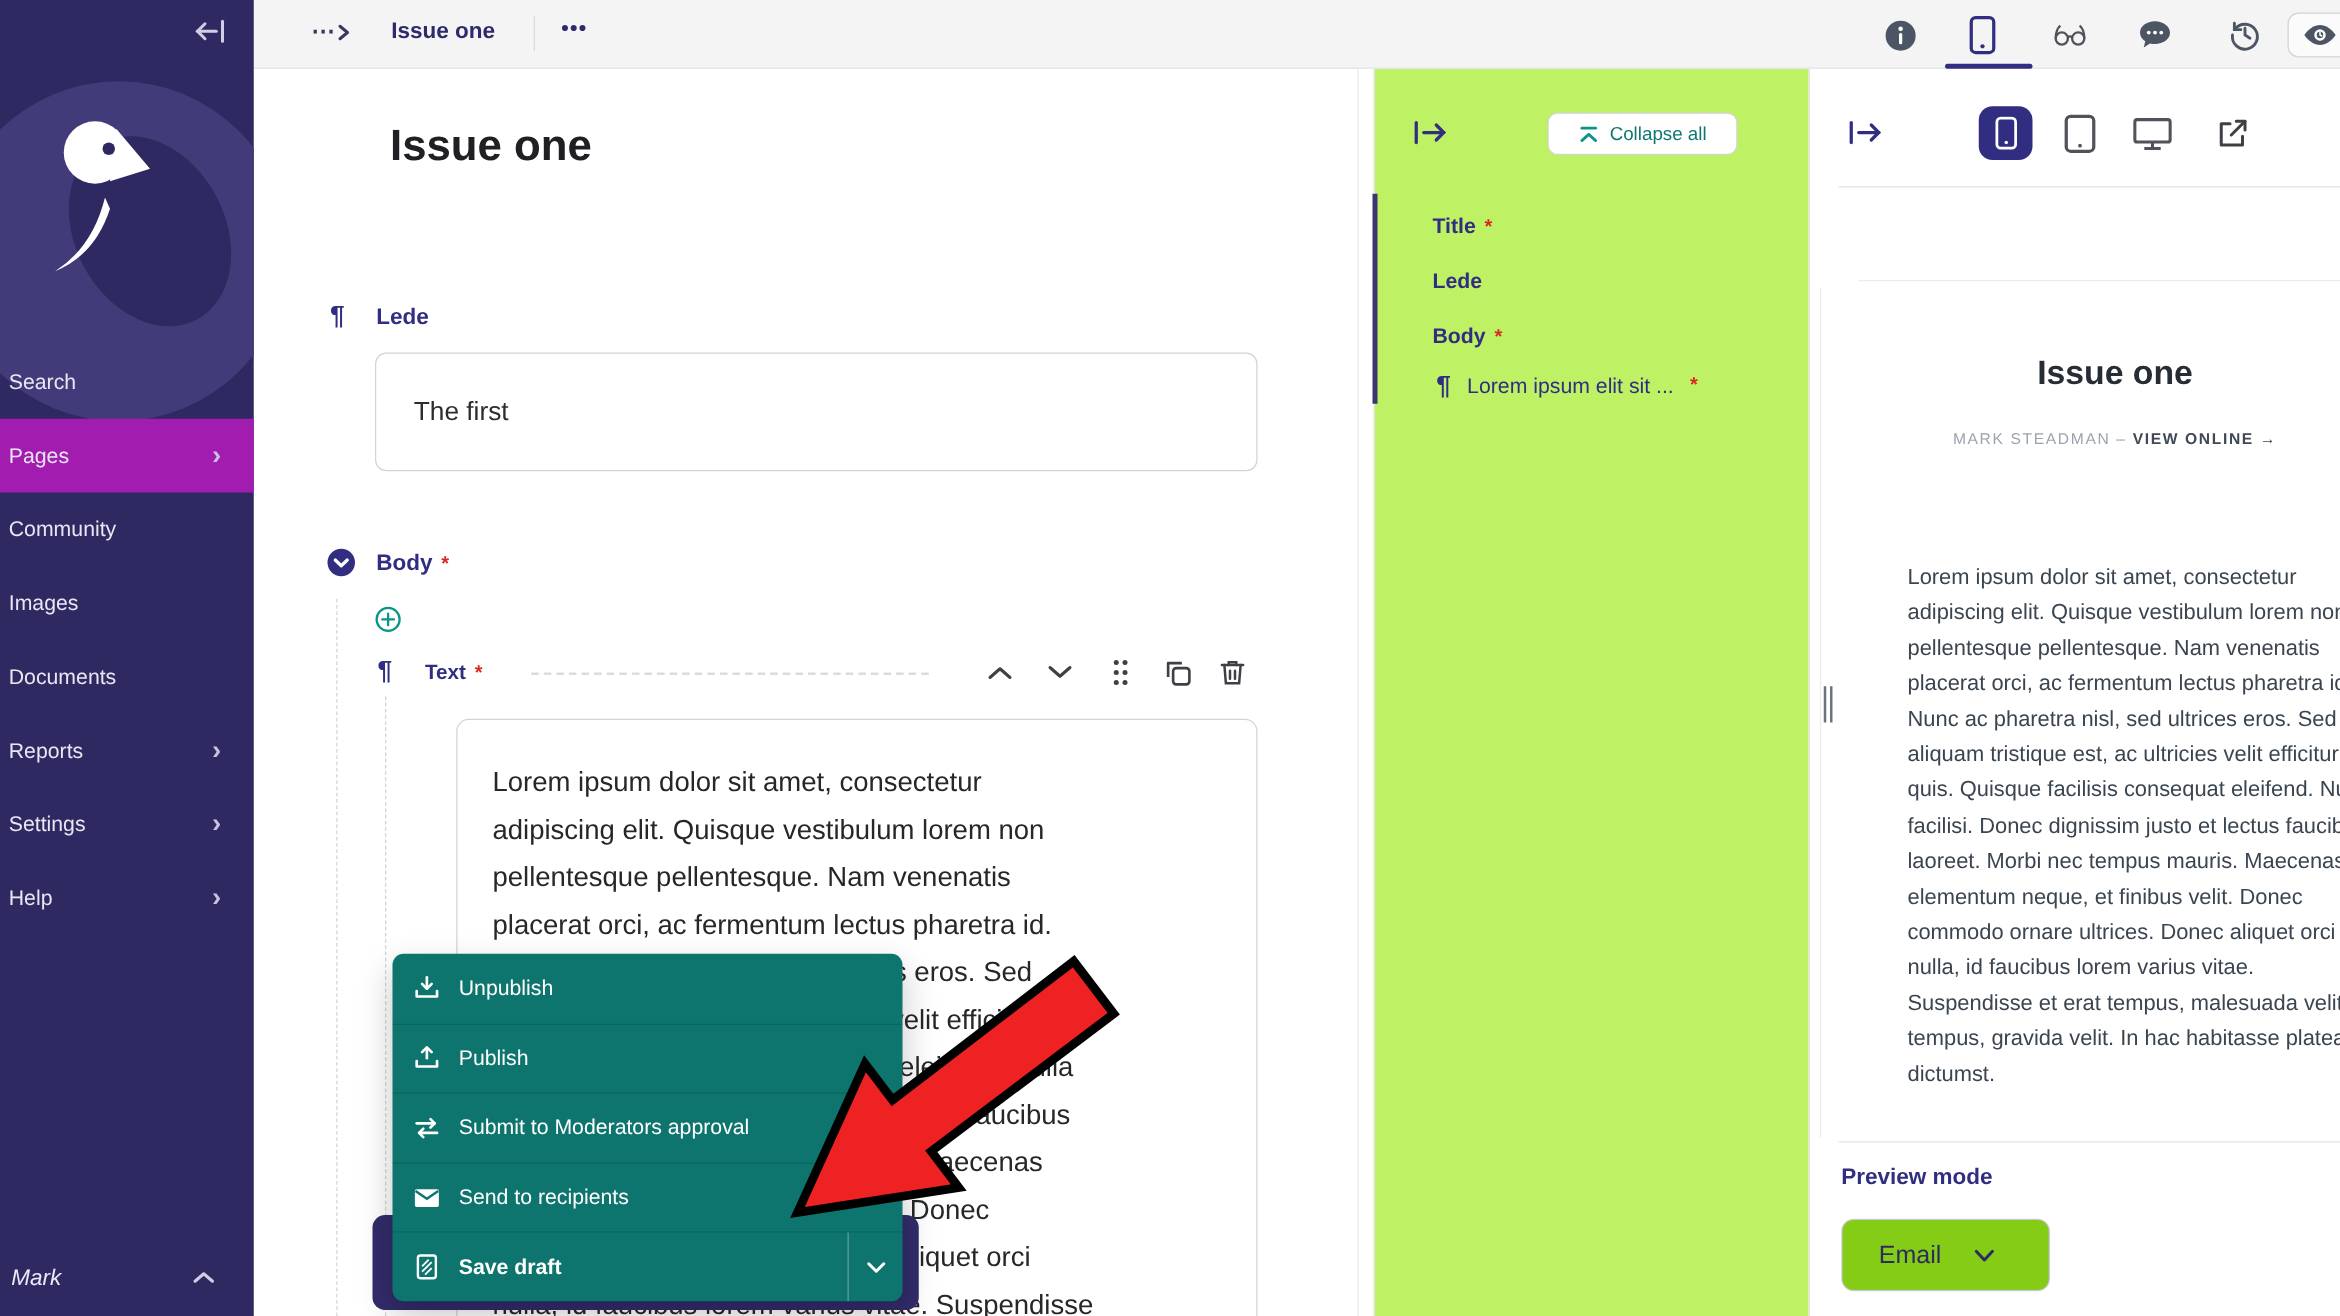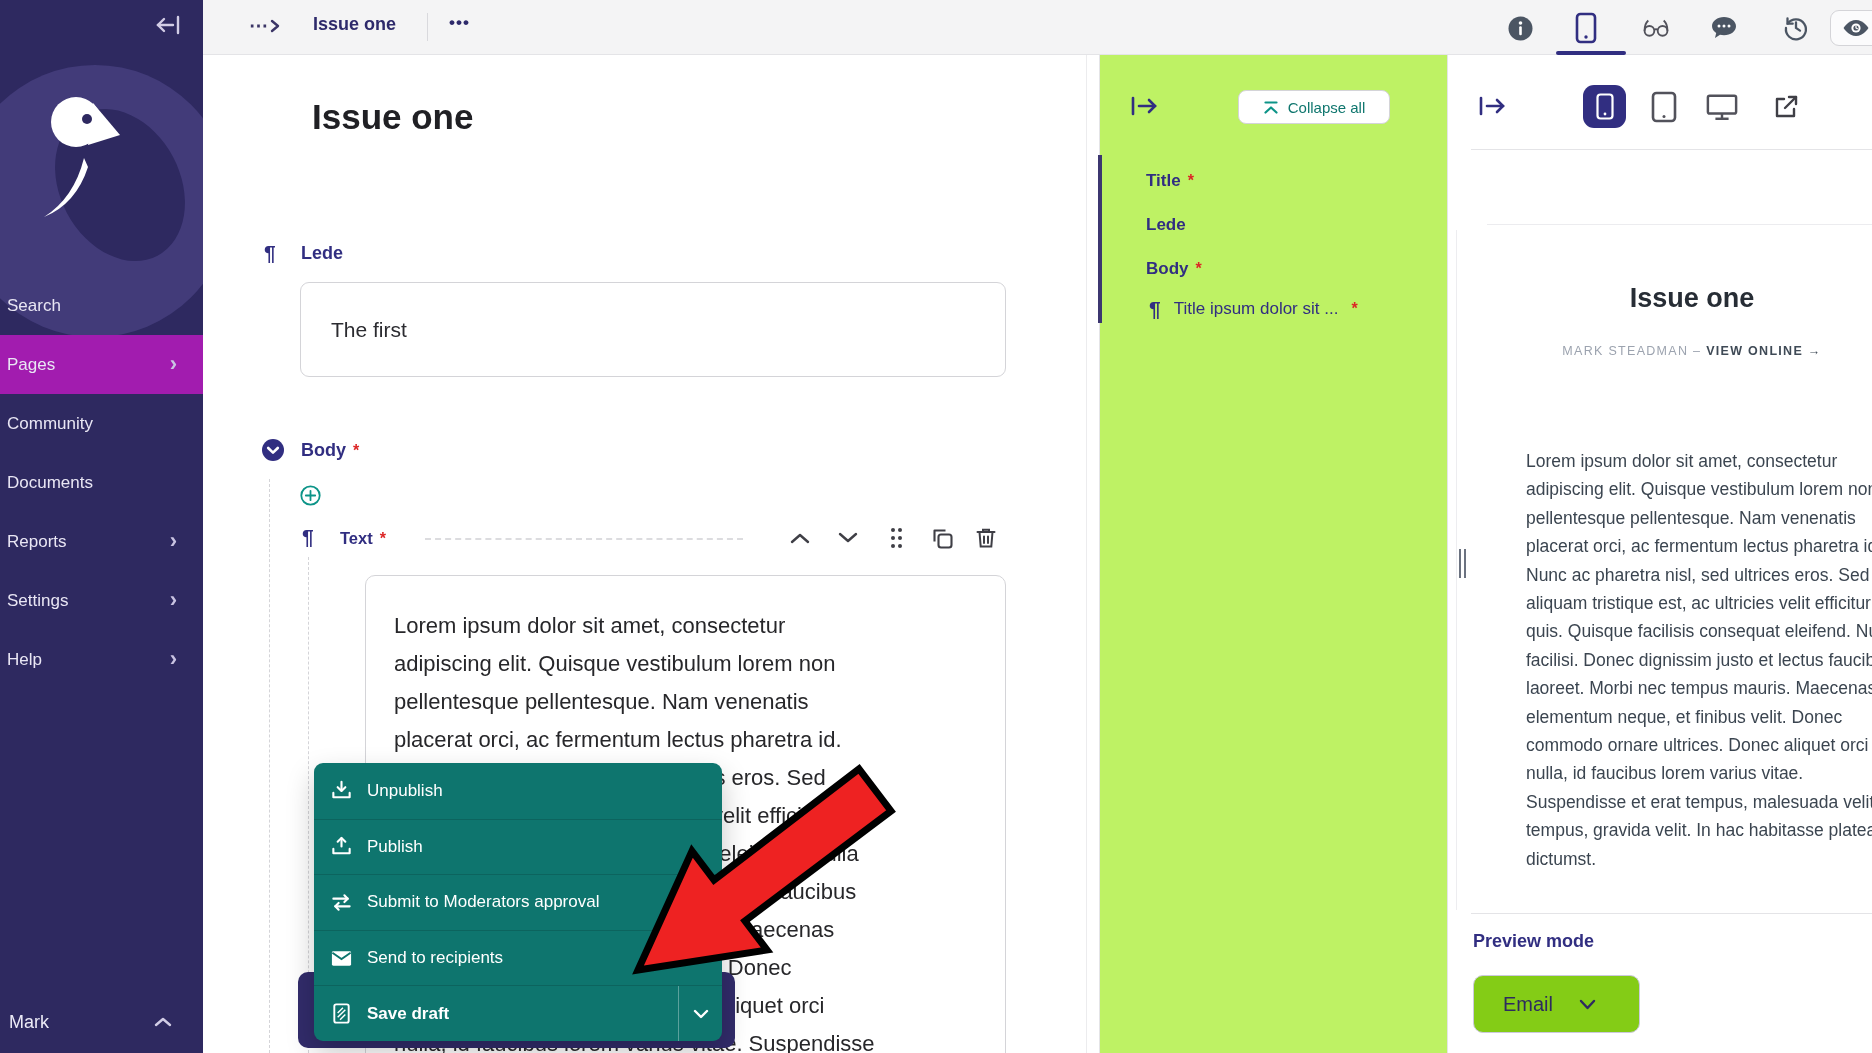--- a/index.html
+++ b/index.html
@@ -11,21 +11,21 @@
   
   .sidebar{position:absolute;left:0;top:0;width:203px;height:1053px;background:#2e2960;z-index:10;}
   .sb-collapse{position:absolute;top:13px;right:20px;cursor:pointer;}
   .sb-logo{position:absolute;left:0;top:55px;}
   .sb-nav{position:absolute;left:0;top:276px;width:203px;}
   .sb-item{position:relative;height:59px;display:flex;align-items:center;padding-left:7px;
     font-size:17px;color:#e9e6f4;cursor:pointer;}
   .sb-item.active{background:#a21caf;}
   .sb-chev{position:absolute;right:26px;top:50%;transform:translateY(-54%);font-size:22px;color:#c9c3e2;font-weight:700;}
   .sb-user{position:absolute;left:0;bottom:0;width:202px;height:62px;display:flex;align-items:center;
-    padding-left:9px;font-size:18px;color:#eceaf6;cursor:pointer;}
+    padding-left:9px;font-size:18px;color:#eceaf6;cursor:pointer;font-style:italic;}
   .sb-user-chev{position:absolute;right:30px;}
   
   .topbar{position:absolute;left:203px;top:0;width:1669px;height:55px;background:#f4f4f5;
     border-bottom:1px solid #e4e4e7;z-index:9;}
   .tb-breadcrumb{position:absolute;left:46px;top:12px;display:flex;align-items:center;gap:1px;
     color:#3b3566;cursor:pointer;}
   .tb-bdots{font-size:19px;font-weight:700;letter-spacing:0;line-height:28px;}
   .tb-title{position:absolute;left:110px;top:14px;font-size:18px;font-weight:800;color:#2e2a6b;}
   .tb-div{position:absolute;left:224px;top:13px;width:1px;height:28px;background:#d9d9dd;}
   .tb-more{position:absolute;left:246px;top:13px;font-size:17px;font-weight:800;letter-spacing:1px;
@@ -139,20 +139,23 @@
         <span>Search</span>
       </div>
       <div class="sb-item active">
         <span>Pages</span>
         <span class="sb-chev">›</span>
       </div>
       <div class="sb-item">
         <span>Community</span>
       </div>
       <div class="sb-item">
+        <span>Images</span>
+      </div>
+      <div class="sb-item">
         <span>Documents</span>
       </div>
       <div class="sb-item">
         <span>Reports</span>
         <span class="sb-chev">›</span>
       </div>
       <div class="sb-item">
         <span>Settings</span>
         <span class="sb-chev">›</span>
       </div>
@@ -398,21 +401,21 @@
             </g>
           </svg>
       </span>
       <span>Collapse all</span>
     </div>
     <div class="ol-item" style="top:116px"><span>Title</span><span class="req">*</span></div>
     <div class="ol-item" style="top:160px"><span>Lede</span></div>
     <div class="ol-item" style="top:204px"><span>Body</span><span class="req">*</span></div>
     <div class="ol-block" style="top:242px">
       <span class="pilcrow">¶</span>
-      <span class="ol-block-label">Title ipsum dolor sit ...</span>
+      <span class="ol-block-label">Lorem ipsum elit sit ...</span>
       <span class="req" style="margin-left:0">*</span>
     </div>
   </div>
 
   <div class="preview">
     <span class="pv-collapse-ic">
       <svg width="30" height="22" viewBox="0 0 30 22">
           <g stroke="#312e81" stroke-width="2.6" fill="none" stroke-linecap="round">
             <path d="M4 3v16"></path>
             <path d="M10 11h16"></path>

